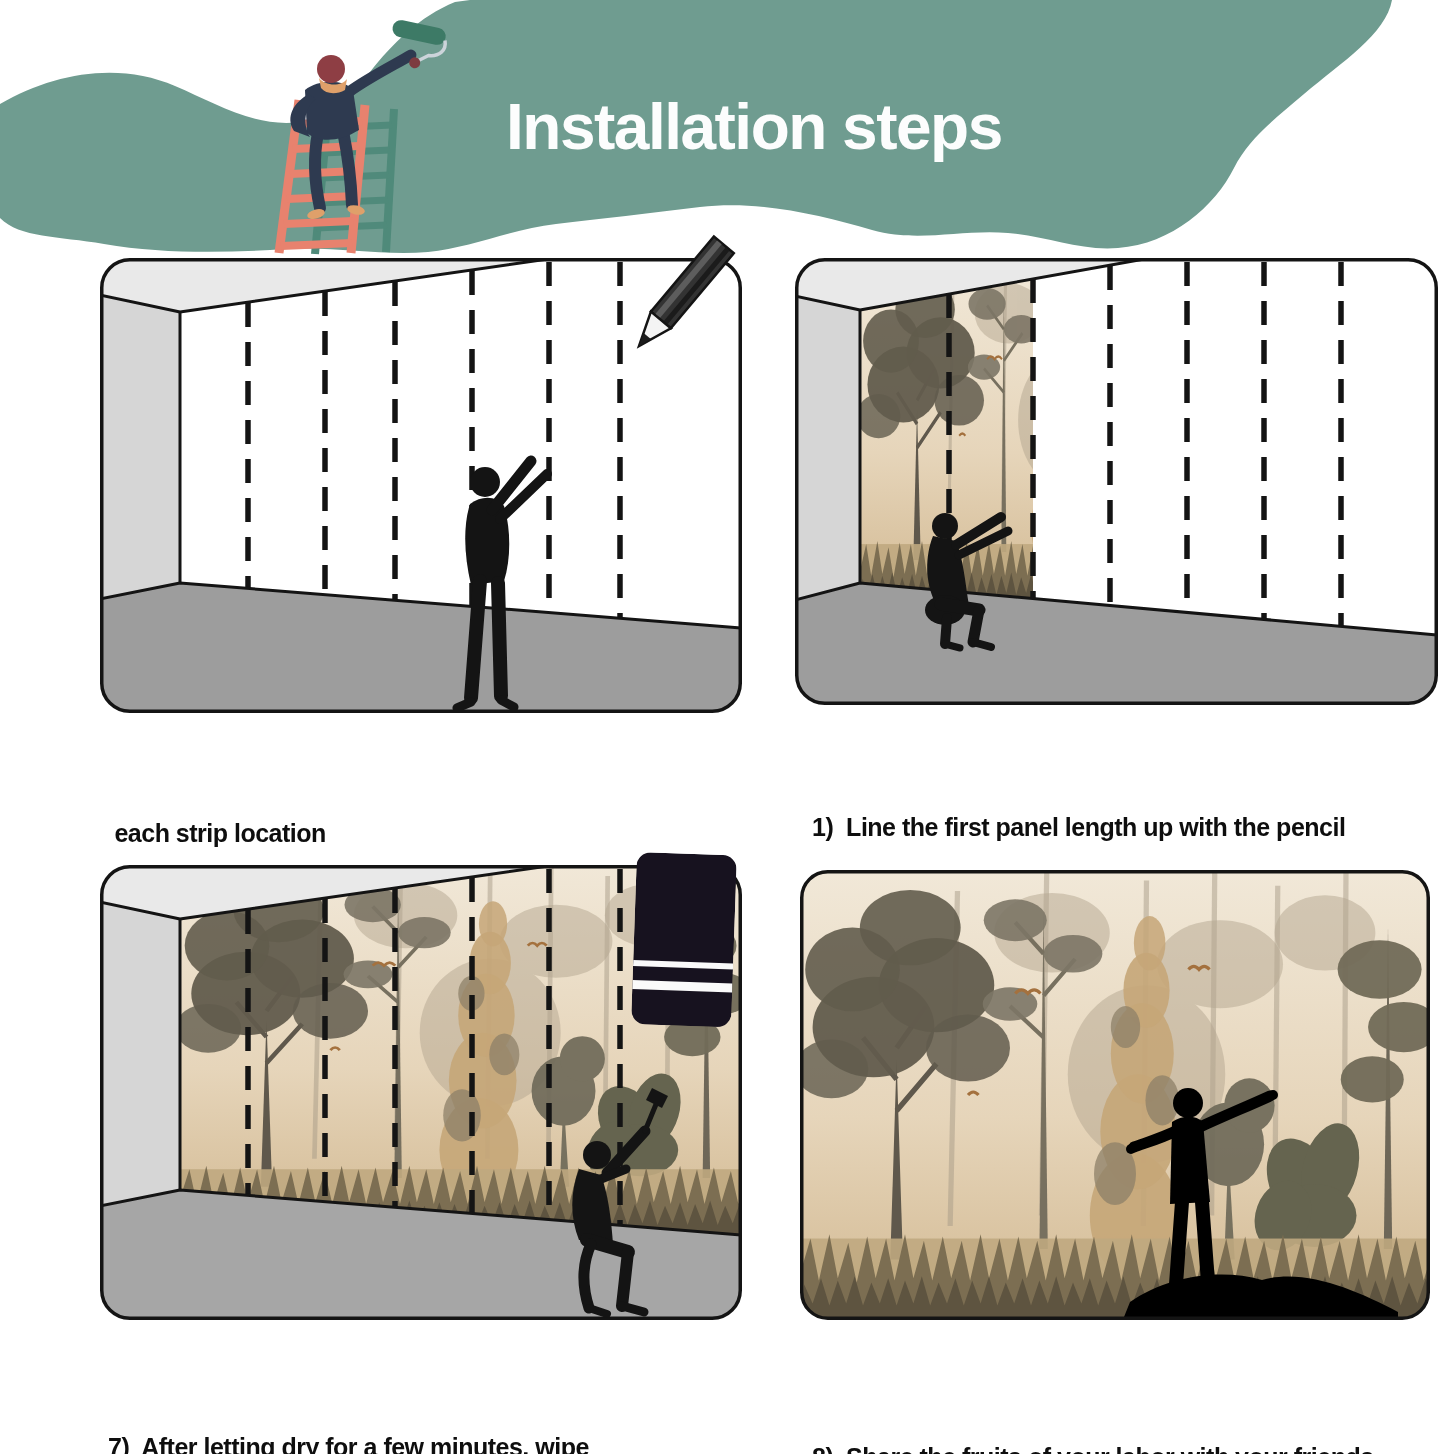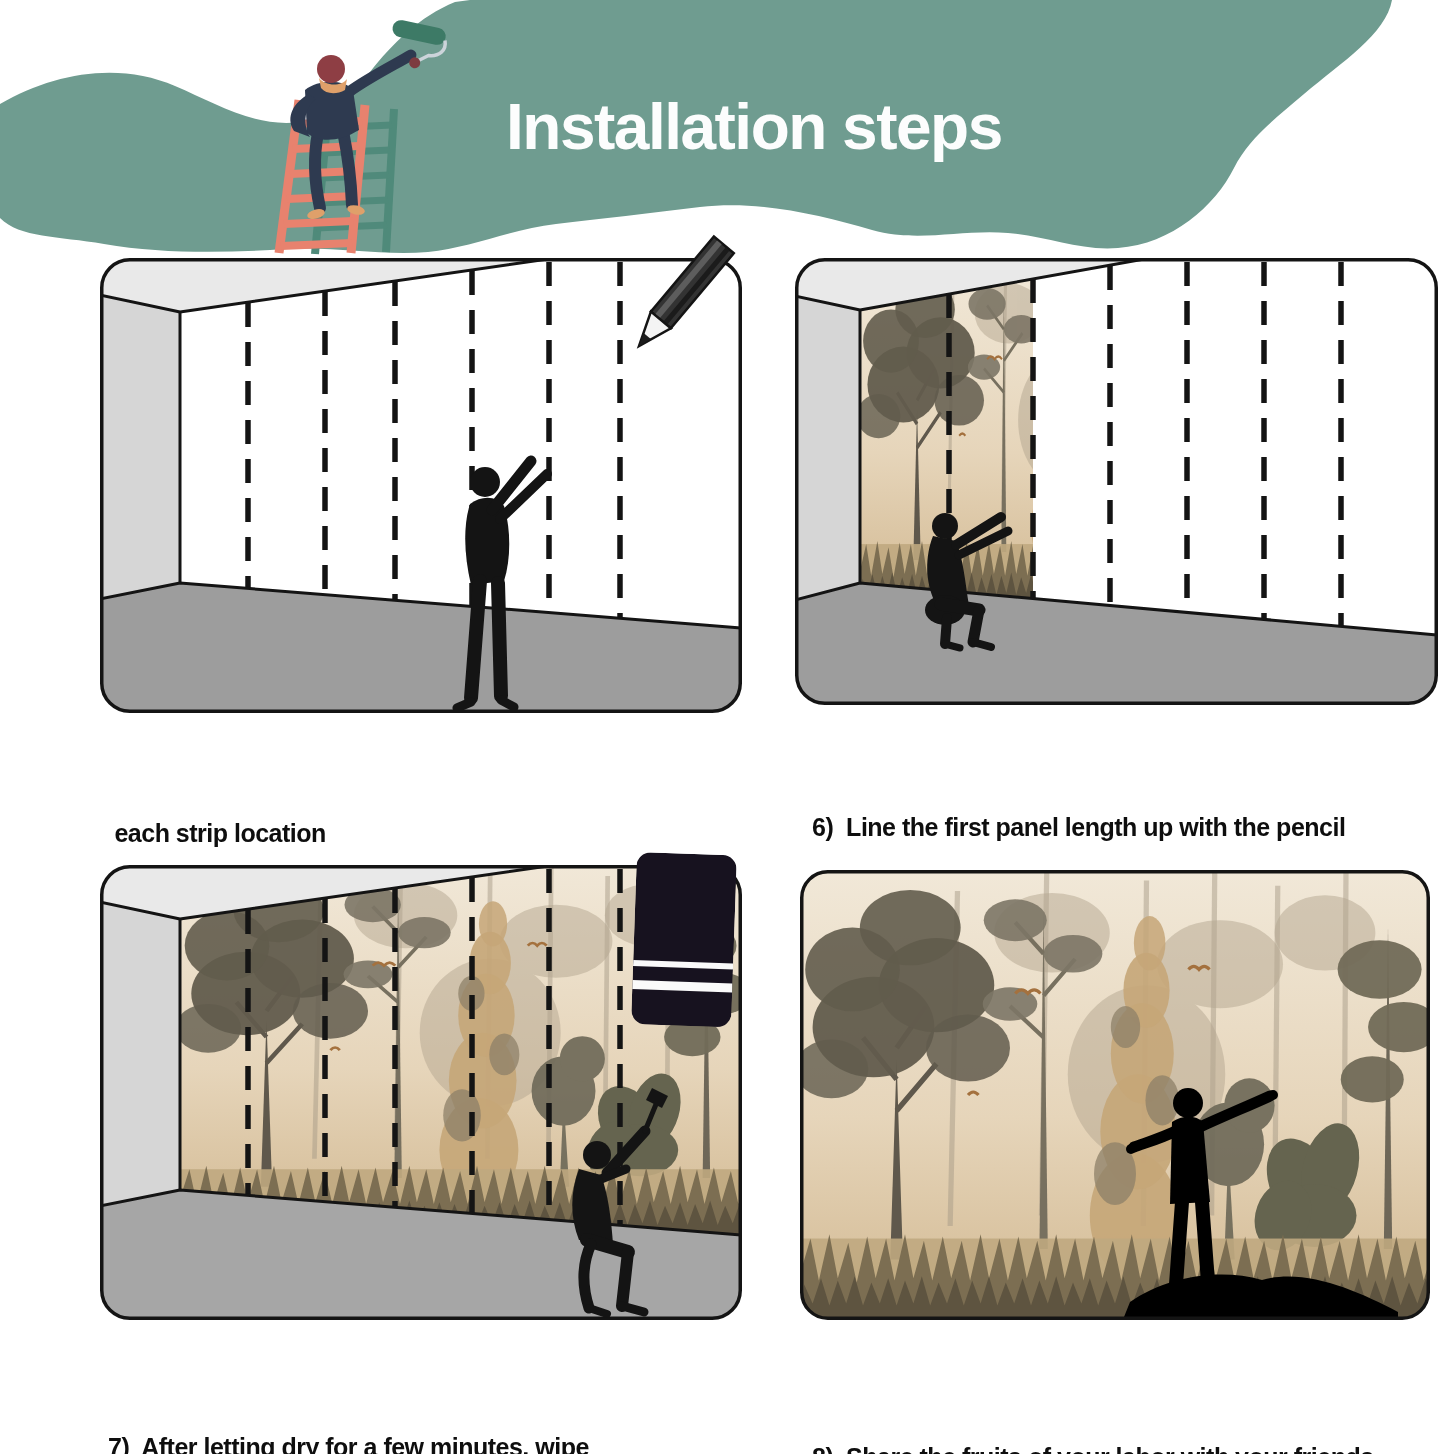--- a/index.html
+++ b/index.html
@@ -248,21 +248,21 @@
       </g>
       <rect x="1.75" y="1.75" width="639.5" height="443.5" rx="28" fill="none" stroke="#141414" stroke-width="3.5"></rect>
     </g>
   </svg>
 
   <div class="cap" style="left:108px;top:728px">
     <div> each strip location</div>
   </div>
 
   <div class="cap" style="left:812px;top:722px">
-    <div>6)  Line the first panel length up with the pencil</div>
+    <div>1)  Line the first panel length up with the pencil</div>
     <div>line, match the pattern by sliding into place and</div>
     <div>use a flat trowel or scraper to smooth out bubbles</div>
   </div>
 
   <svg class="abs" style="left:92px;top:850px" width="688" height="510" viewBox="0 0 688 510">
     <g transform="translate(8,15)">
       <clipPath id="c3">
           <rect x="1.5" y="1.5" width="639" height="451" rx="28"></rect>
         </clipPath>
       <clipPath id="c3w">

